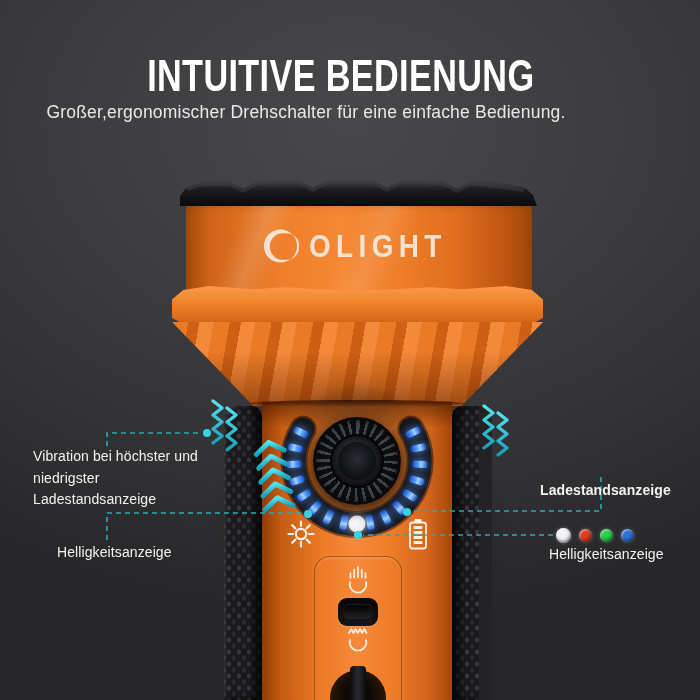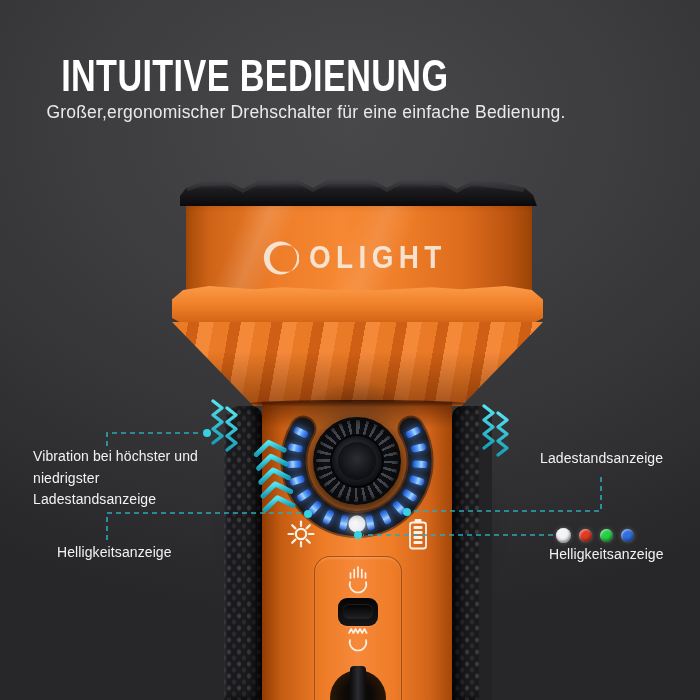--- a/index.html
+++ b/index.html
@@ -4,36 +4,36 @@
 <style>
   html,body{margin:0;padding:0;background:#222;}
   .stage{
     position:relative;width:700px;height:700px;overflow:hidden;
     font-family:"Liberation Sans",sans-serif;
     background:#2b2b2d;
     background-image:radial-gradient(95% 70% at 50% 18%, #48484b 0%, #3d3d40 40%, #333335 70%, #272729 100%);
   }
   .abs{position:absolute;}
   
-  .title{left:0;top:50px;width:596px;text-align:left;color:#ffffff;
+  .title{left:0;top:50px;width:596px;text-align:right;color:#ffffff;
     font-size:45px;font-weight:700;letter-spacing:.5px;white-space:nowrap;}
   .title .squeeze{display:inline-block;transform:scaleX(.76);transform-origin:50% 50%;}
   .subtitle{left:0;top:102px;width:612px;text-align:center;color:#e9e9ea;
     font-size:17.5px;font-weight:400;letter-spacing:.2px;}
   
   .glow-shadow{left:140px;top:340px;width:440px;height:380px;
     background:radial-gradient(50% 50% at 50% 50%, rgba(0,0,0,.38) 0%, rgba(0,0,0,0) 70%);}
   
   .bezel{left:180px;top:176px;width:357px;height:34px;}
   .head{left:186px;top:200px;width:346px;height:94px;border-radius:4px;
     background:linear-gradient(90deg,#a44a08 0%,#cf6418 7%,#ee7d29 26%,#f68833 45%,#ef7e29 62%,#dd6c1d 80%,#bc5410 93%,#9c4507 100%);
     box-shadow:inset 0 8px 10px -6px rgba(60,20,0,.55);}
   .head::after{content:"";position:absolute;inset:0;border-radius:4px;
     background:linear-gradient(112deg,transparent 16%,rgba(255,255,255,.14) 23%,transparent 30%,transparent 46%,rgba(255,255,255,.10) 54%,transparent 62%);}
-  .logo{left:262px;top:219px;width:200px;height:46px;display:flex;align-items:center;gap:10px;opacity:.9;margin-top:16px;}
+  .logo{left:262px;top:219px;width:200px;height:46px;display:flex;align-items:flex-end;gap:10px;opacity:.9;}
   .logo-text{color:#f7ede1;font-size:31px;font-weight:700;letter-spacing:6px;
     display:inline-block;transform:scaleX(.9);transform-origin:0 50%;}
   .collar{left:172px;top:286px;width:371px;height:40px;
     background:linear-gradient(180deg,#fb9a48 0%,#f0812a 45%,#cd5f12 100%);
     clip-path:polygon(0 34%,3% 10%,10% 0,22% 8%,30% 3%,44% 10%,56% 10%,70% 3%,78% 8%,90% 0,97% 10%,100% 34%,100% 80%,96% 100%,80% 90%,65% 100%,50% 92%,35% 100%,20% 90%,4% 100%,0 80%);}
   .cone{left:172px;top:322px;width:371px;height:84px;
     clip-path:polygon(0% 0%,100% 0%,78% 100%,22% 100%);
     background-image:
       linear-gradient(180deg,rgba(120,50,0,0) 35%,rgba(80,28,0,.5) 100%),
       repeating-linear-gradient(100deg,#ea7a26 0 16px,#cf5f14 16px 27px,#f5893a 27px 41px);}
@@ -73,21 +73,21 @@
   .slider::after{content:"";position:absolute;left:5px;top:6px;width:30px;height:15px;border-radius:6px;
     background:linear-gradient(180deg,#000,#232327);box-shadow:inset 0 1px 1px rgba(255,255,255,.12);}
   .hole{left:328px;top:670px;width:60px;height:30px;}
   .hole .ring{position:absolute;left:2px;top:0;width:56px;height:56px;border-radius:50%;
     background:radial-gradient(circle at 50% 45%,#0d0906 32%,#271607 62%,#3a2410 76%,#180d04 100%);}
   .hole .strap{position:absolute;left:22px;top:-4px;width:16px;height:40px;border-radius:4px;
     background:linear-gradient(90deg,#0b0b0d,#2c2c30 50%,#0b0b0d);}
   
   .ann-label{color:#f2f2f2;font-size:14px;line-height:1.55;letter-spacing:.1px;}
   .lbl-vibration{left:33px;top:446px;width:170px;}
-  .lbl-charge{left:540px;top:448px;white-space:nowrap;}
+  .lbl-charge{left:540px;top:480px;white-space:nowrap;font-weight:bold;}
   .lbl-brightness{left:57px;top:542px;white-space:nowrap;}
   .lbl-lightcolor{left:549px;top:544px;white-space:nowrap;}
   .dots-row{left:556px;top:528px;display:flex;align-items:center;gap:8px;}
   .cdot{width:13px;height:13px;border-radius:50%;box-shadow:0 0 4px rgba(255,255,255,.25),inset -1px -2px 3px rgba(0,0,0,.45),inset 1px 1px 2px rgba(255,255,255,.55);}
   .cdot.big{width:15px;height:15px;}
   .overlay-svg{left:0;top:0;pointer-events:none;}
 </style>
 </head>
 <body>
 

